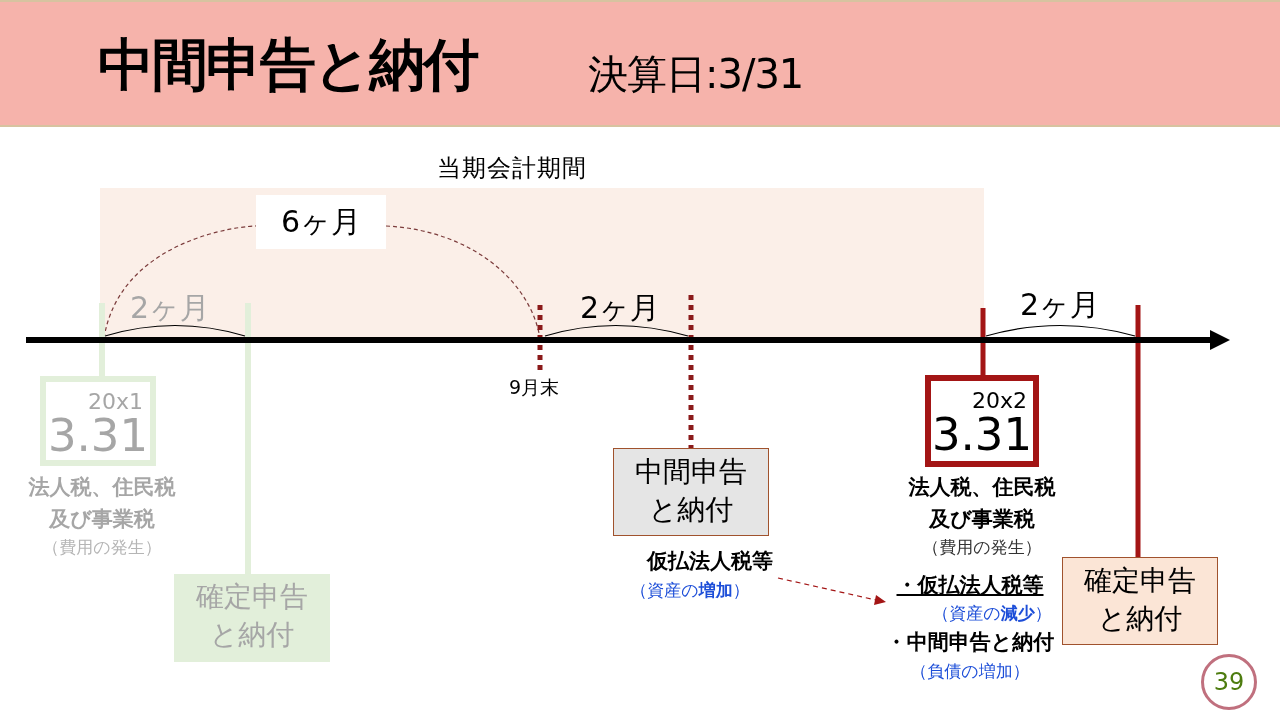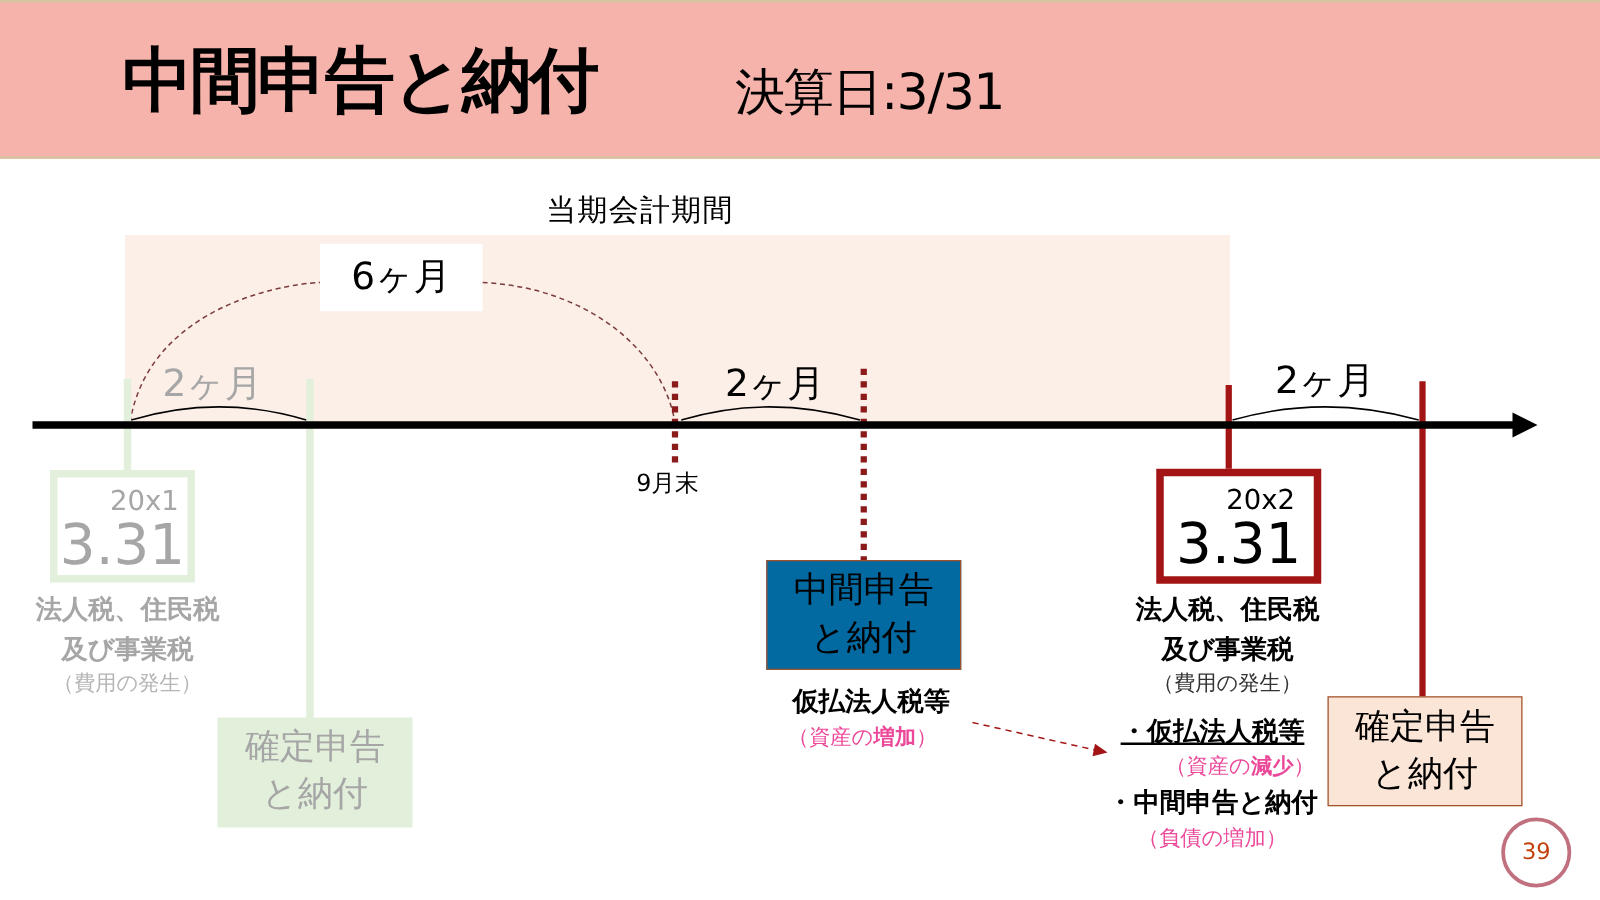--- a/index.html
+++ b/index.html
@@ -14,24 +14,24 @@
   .period-label { left:437px; top:140px; font-size:24px; line-height:56px; white-space:nowrap; letter-spacing:1px; }
   .six-box { left:256px; top:195px; width:130px; height:54px; background:#ffffff; }
   .six-label { left:256px; top:198px; width:130px; text-align:center; font-size:30px; line-height:48px; }
   svg.overlay { position:absolute; left:0; top:0; }
   .span-label { font-size:30px; line-height:40px; white-space:nowrap; }
   .gray { color:#a6a6a6; }
   .box-date { box-sizing:border-box; text-align:center; background:#fff; }
   .box-date .yr { font-size:22px; line-height:28px;padding-left:35px; }
   .box-date .md { font-size:45px; line-height:40px; }
   .tax-label { text-align:center; font-weight:bold; font-size:21px; line-height:30px; white-space:nowrap; }
-  .note { text-align:center; font-size:17px; line-height:24px; white-space:nowrap; color:#ec4899; }
+  .note { text-align:center; font-size:17px; line-height:24px; white-space:nowrap; color:#1d4ed8; }
   .filing-box { box-sizing:border-box; text-align:center; font-size:28px; line-height:38px; padding-top:4px; }
   .page-num { left:1201px; top:654px; width:56px; height:56px; border:3px solid #c0707e; border-radius:50%;
-              box-sizing:border-box; text-align:center; line-height:50px; font-size:18px; color:#c2410c; }
+              box-sizing:border-box; text-align:center; line-height:50px; font-size:24px; color:#4d7c0f; }
 </style>
 </head>
 <body>
 
 <div class="abs header"></div>
 <div class="abs title">中間申告と納付</div>
 <div class="abs subtitle">決算日:3/31</div>
 
 <div class="abs period-bg"></div>
 <div class="abs period-label">当期会計期間</div>
@@ -76,28 +76,28 @@
 </div>
 <div class="abs tax-label gray" style="left:0px; top:472px; width:204px;">法人税、住民税</div>
 <div class="abs tax-label gray" style="left:0px; top:504px; width:204px;">及び事業税</div>
 <div class="abs note" style="left:0px; top:535px; width:204px; color:#b5b5b5;">（費用の発生）</div>
 
 <div class="abs filing-box gray" style="left:174px; top:574px; width:156px; height:88px; background:#e2efda;">
   <div>確定申告</div>
   <div>と納付</div>
 </div>
 
-<div class="abs filing-box" style="left:613px; top:448px; width:156px; height:88px; background:#0369a1; border:1.5px solid #a0522d;">
+<div class="abs filing-box" style="left:613px; top:448px; width:156px; height:88px; background:#e5e5e5; border:1.5px solid #a0522d;">
   <div>中間申告</div>
   <div>と納付</div>
 </div>
-<div class="abs tax-label" style="left:597px; top:546px; width:200px;">仮払法人税等</div>
+<div class="abs tax-label" style="left:610px; top:546px; width:200px;">仮払法人税等</div>
 <div class="abs note" style="left:590px; top:578px; width:200px;"><span>（資産の</span><b>増加</b><span>）</span></div>
 
-<div class="abs box-date" style="left:925px; top:375px; width:132px; height:92px; border:6px solid #a31515; padding-top:6px;">
+<div class="abs box-date" style="left:925px; top:375px; width:114px; height:92px; border:6px solid #a31515; padding-top:6px;">
   <div class="yr">20x2</div>
   <div class="md">3.31</div>
 </div>
 <div class="abs tax-label" style="left:880px; top:472px; width:204px;">法人税、住民税</div>
 <div class="abs tax-label" style="left:880px; top:504px; width:204px;">及び事業税</div>
 <div class="abs note" style="left:880px; top:535px; width:204px; color:#333;">（費用の発生）</div>
 
 <div class="abs tax-label" style="left:870px; top:570px; width:200px;text-decoration:underline;">・仮払法人税等</div>
 <div class="abs note" style="left:892px; top:601px; width:200px;"><span>（資産の</span><b>減少</b><span>）</span></div>
 <div class="abs tax-label" style="left:870px; top:627px; width:200px;">・中間申告と納付</div>

